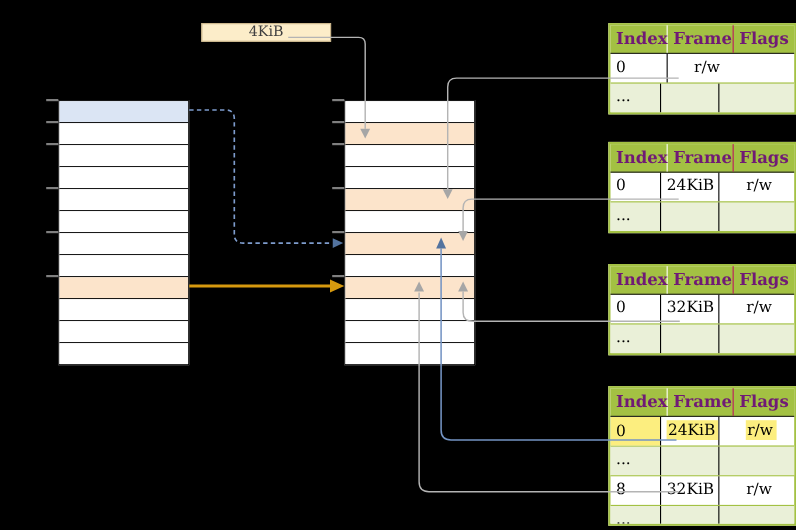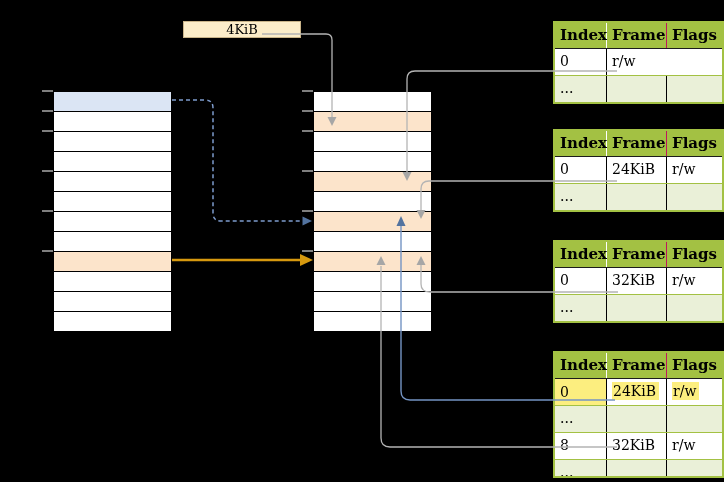--- a/index.html
+++ b/index.html
@@ -15,47 +15,47 @@
   }
   .mcell{height:19px;border-bottom:1px solid #000;background:#fff;}
   .mcell:last-child{border-bottom:none;}
   .mcell.blue{background:var(--cell-blue);}
   .mcell.orange{background:var(--cell-orange);}
   .tick{position:absolute;width:11px;height:2px;background:#7f7f7f;}
   
   .sizebox{
     position:absolute;left:183px;top:21px;width:118px;height:17px;
     background:var(--box-cream);border:1px solid var(--box-border);
-    box-sizing:border-box;text-align:center;font-size:13px;line-height:15px;color:#000000;
+    box-sizing:border-box;text-align:center;font-size:13px;line-height:15px;color:#404040;
   }
   
   .ftable{
     position:absolute;left:553px;width:171px;box-sizing:border-box;
     border:2px solid var(--green);background:#fff;
   }
   .frow{display:flex;}
   .frow.head{height:25px;background:var(--green);border-bottom:1px solid #1c1c1c;}
   .th{
-    color:#000000;font-weight:bold;font-size:15px;line-height:25px;
+    color:#701a75;font-weight:bold;font-size:15px;line-height:25px;
     padding-left:5px;box-sizing:border-box;
   }
   .th.c1{width:52px;border-right:1px solid #fff;}
   .th.c2{width:60px;border-right:1px solid #be185d;}
   .th.c3{width:55px;}
   .frow.body{height:26px;}
   .frow.body + .frow.body{border-top:1px solid var(--green);}
   .frow.body.short{height:16px;}
   .frow.alt{background:var(--green-light);}
   .td{
     font-size:14px;line-height:25px;color:#000;
     padding-left:5px;box-sizing:border-box;overflow:hidden;
   }
   .td.c1{width:52px;border-right:1px solid #000;}
   .td.c2{width:60px;border-right:1px solid #000;}
-  .td.c3{width:55px;}
+  .td.c3{width:55px;margin-left:19px;}
   .hl{background:var(--hl-yellow);padding:1px 3px 1px 1px;}
   .hl.idx{display:inline-block;width:47px;margin-left:-5px;padding-left:5px;}
   
   .overlay{position:absolute;left:0;top:0;z-index:6;pointer-events:none;}
 </style>
 </head>
 <body>
 
 <div class="stage">
 

